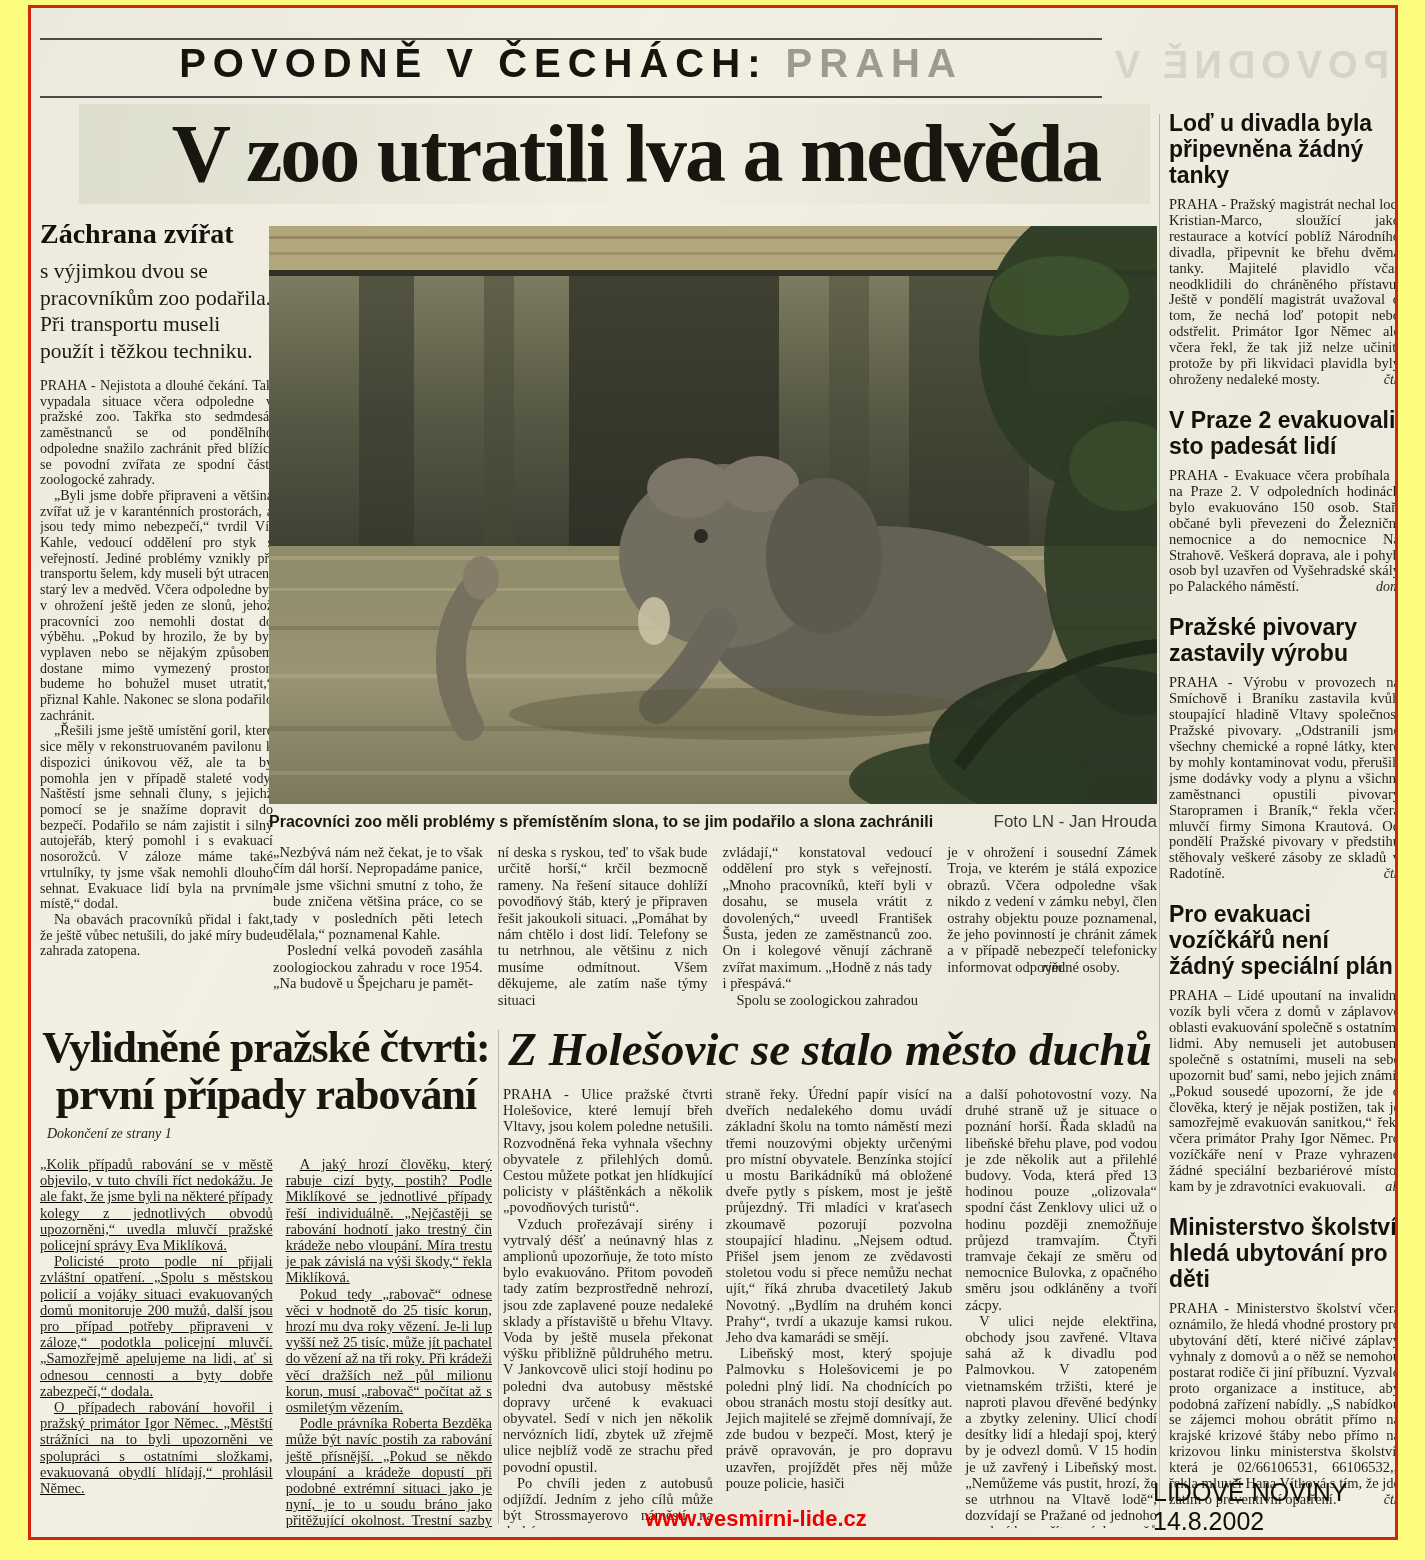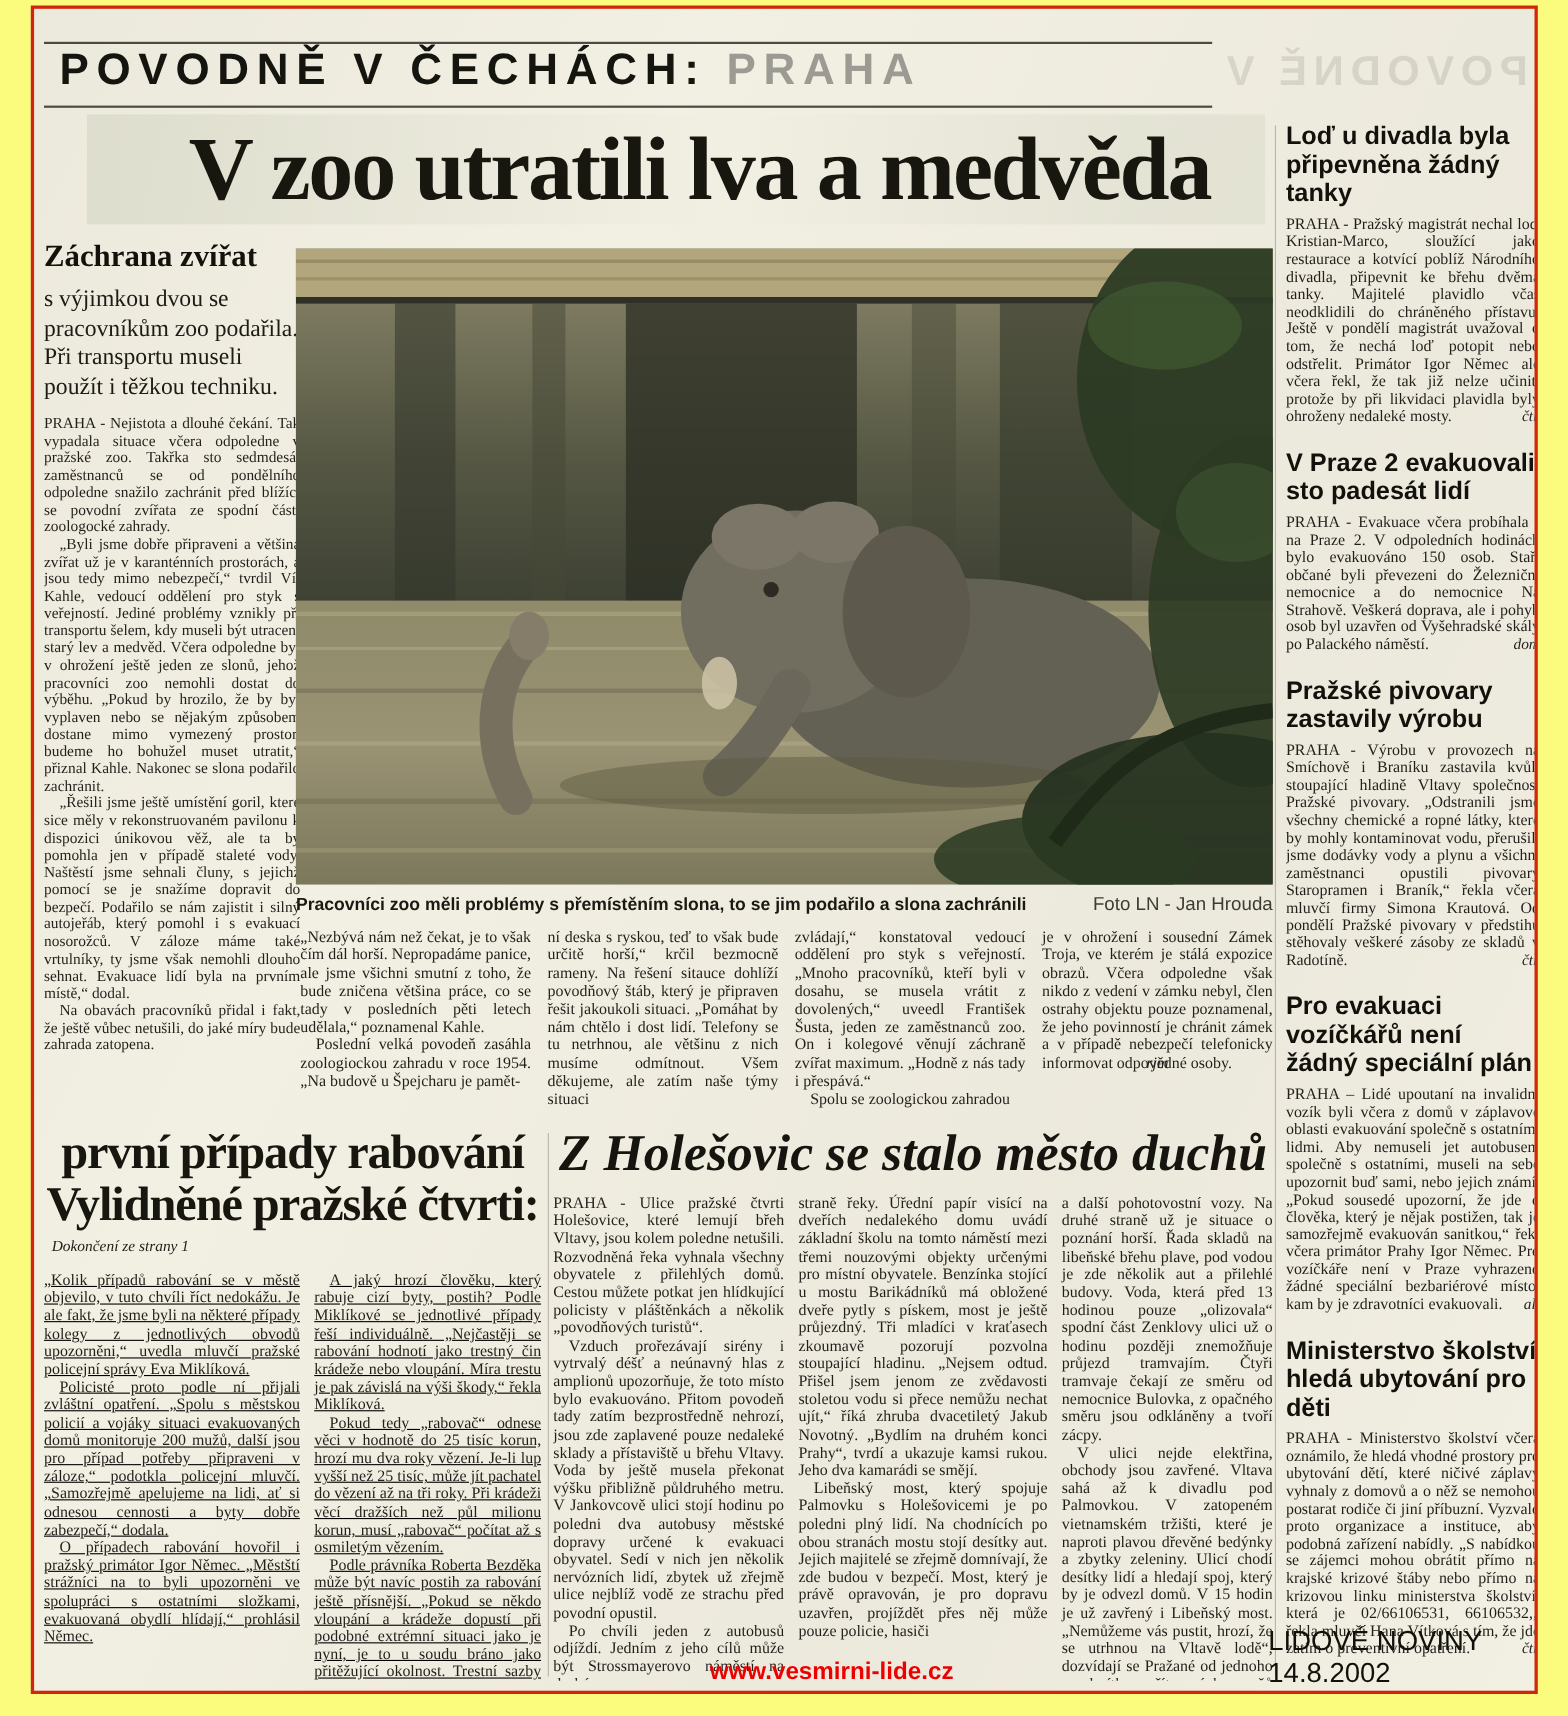--- a/index.html
+++ b/index.html
@@ -1,20 +1,20 @@
 <!DOCTYPE html>
 <html><head>
 <meta charset="utf-8">
 <style>
   html,body{margin:0;padding:0;}
   body{width:1425px;height:1560px;position:relative;background:#fbfb7e;font-family:"Liberation Serif","DejaVu Serif",serif;}
   .paper{position:absolute;left:28px;top:5px;right:27px;bottom:20px;background:#f2efe3;border:3px solid #d1260c;overflow:hidden;
          background-image:linear-gradient(115deg, rgba(190,195,170,.12) 0%, rgba(0,0,0,0) 30%, rgba(180,185,160,.10) 70%, rgba(0,0,0,0) 100%);}
   .rule{position:absolute;left:9px;width:1062px;height:2px;background:#4b4b45;}
-  .kicker{position:absolute;left:23px;width:1062px;top:33px;
+  .kicker{position:absolute;left:9px;width:1062px;top:33px;text-align:center;
           font-family:"Liberation Sans","DejaVu Sans",sans-serif;font-weight:bold;font-size:40px;
           letter-spacing:7px;color:#15150f;white-space:nowrap;}
   .kicker .region{color:#9b9b94;}
   .ghost{position:absolute;right:6px;top:36px;font-family:"Liberation Sans",sans-serif;font-weight:bold;font-size:38px;
          letter-spacing:6px;color:rgba(60,60,50,0.13);transform:scaleX(-1);white-space:nowrap;}
   .main-headline{position:absolute;left:48px;width:1028px;top:96px;text-align:center;
           font-weight:bold;font-size:82px;letter-spacing:-2px;color:#17160f;line-height:100px;
           background:linear-gradient(90deg, rgba(165,175,150,.22), rgba(165,175,150,0) 55%, rgba(165,175,150,.15) 90%);padding-left:43px;}
   
   .left-col{position:absolute;left:9px;top:210px;width:233px;height:842px;overflow:hidden;color:#201f1a;}
@@ -154,22 +154,22 @@
       <p>zvládají,“ konstatoval vedoucí oddělení pro styk s veřejností. „Mnoho pracovníků, kteří byli v dosahu, se musela vrátit z dovolených,“ uveedl František Šusta, jeden ze zaměstnanců zoo. On i kolegové věnují záchraně zvířat maximum. „Hodně z nás tady i přespává.“</p>
       <p class="ind">Spolu se zoologickou zahradou</p>
     </div>
     <div class="col">
       <p>je v ohrožení i sousední Zámek Troja, ve kterém je stálá expozice obrazů. Včera odpoledne však nikdo z vedení v zámku nebyl, člen ostrahy objektu pouze poznamenal, že jeho povinností je chránit zámek a v případě nebezpečí telefonicky informovat odpovědné osoby.</p>
       <div class="sig-r">rjm</div>
     </div>
   </div>
 
   <div class="rob-head">
+    <div>Vylidněné pražské čtvrti:</div>
     <div>první případy rabování</div>
-    <div>Vylidněné pražské čtvrti:</div>
   </div>
   <div class="rob-note">Dokončení ze strany 1</div>
   <div class="rob-cols">
     <div class="col">
       <p>„Kolik případů rabování se v městě objevilo, v tuto chvíli říct nedokážu. Je ale fakt, že jsme byli na některé případy kolegy z jednotlivých obvodů upozorněni,“ uvedla mluvčí pražské policejní správy Eva Miklíková.</p>
       <p class="ind">Policisté proto podle ní přijali zvláštní opatření. „Spolu s městskou policií a vojáky situaci evakuovaných domů monitoruje 200 mužů, další jsou pro případ potřeby připraveni v záloze,“ podotkla policejní mluvčí. „Samozřejmě apelujeme na lidi, ať si odnesou cennosti a byty dobře zabezpečí,“ dodala.</p>
       <p class="ind">O případech rabování hovořil i pražský primátor Igor Němec. „Městští strážníci na to byli upozorněni ve spolupráci s ostatními složkami, evakuovaná obydlí hlídají,“ prohlásil Němec.</p>
     </div>
     <div class="col">
       <p class="ind">A jaký hrozí člověku, který rabuje cizí byty, postih? Podle Miklíkové se jednotlivé případy řeší individuálně. „Nejčastěji se rabování hodnotí jako trestný čin krádeže nebo vloupání. Míra trestu je pak závislá na výši škody,“ řekla Miklíková.</p>

